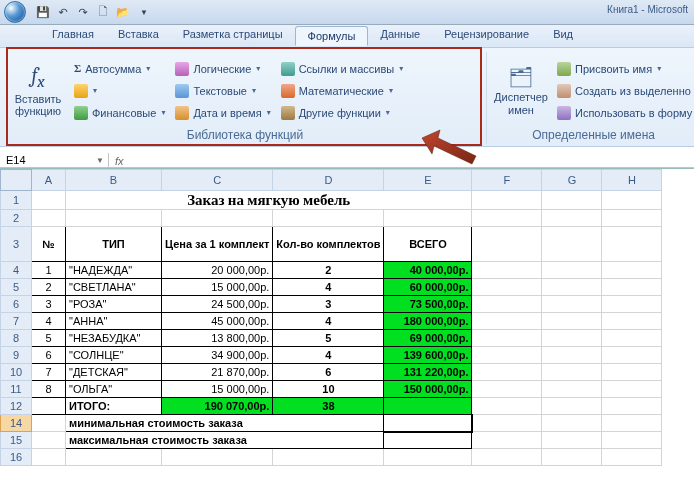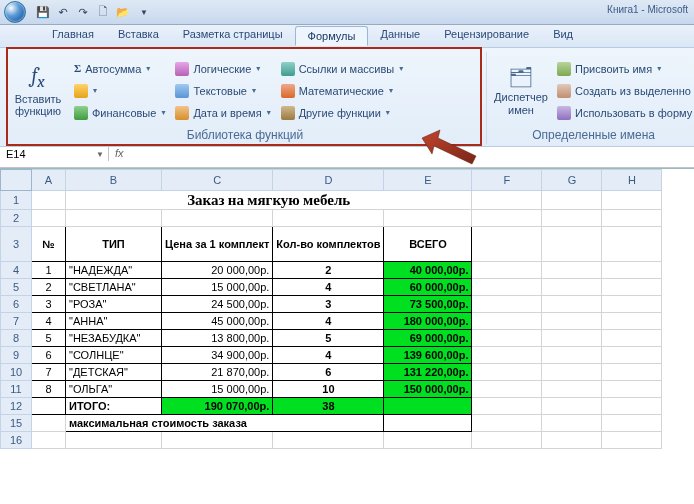--- a/index.html
+++ b/index.html
@@ -32,21 +32,21 @@
 .ic-txt{background:linear-gradient(#9fc9f0,#5a95d6)}
 .ic-dat{background:linear-gradient(#f0c38a,#d88f2a)}
 .ic-ref{background:linear-gradient(#8fd0c9,#3f9c8f)}
 .ic-math{background:linear-gradient(#f0a68a,#d86a2a)}
 .ic-more{background:linear-gradient(#d0b88f,#9c7a3f)}
 .ic-mgr{font-size:20px;color:#4a6b94}
 .ic-assign{background:linear-gradient(#b8d49c,#7ea84f)}
 .ic-usef{background:linear-gradient(#c8b8e0,#8f6fc0)}
 .ic-sel{background:linear-gradient(#e0c8b8,#c08f6f)}
 
-.fbar{display:flex;align-items:flex-start;border-bottom:1px solid #c4c4c4;background:#fff;height:20px}
+.fbar{display:flex;align-items:flex-end;border-bottom:1px solid #c4c4c4;background:#fff;height:20px}
 .namebox{width:100px;border-right:1px solid #c4c4c4;display:flex;align-items:center;padding:0 4px}
 .namebox input{border:0;width:70px;font:inherit;outline:none}
 .namebox .dd2{font-size:8px;color:#666;margin-left:auto}
 .fxlbl{padding:0 6px;color:#666;font-style:italic}
 .fin{flex:1;border:0;font:inherit;outline:none}
 
 .arrow{position:absolute;left:420px;top:128px;z-index:10;pointer-events:none}
 
 .sheet{position:relative;border-top:1px solid #9bb;letter-spacing:0}
 .sheet table{border-collapse:collapse;table-layout:fixed}
@@ -355,20 +355,29 @@
   <td class="bcell"></td>
   <td class="bcell bold">ИТОГО:</td>
   <td class="bcell green rgt bold">190 070,00р.</td>
   <td class="bcell green ctr bold">38</td>
   <td class="bcell green"></td>
   <td class="cell"></td>
           <td class="cell"></td>
           <td class="cell"></td>
         </tr>
 <tr>
+          <th class="rowh sel">14</th>
+          <td class="cell"></td>
+  <td class="bcell bold" colspan="3">минимальная стоимость заказа</td>
+  <td class="bcell selcell"></td>
+  <td class="cell"></td>
+          <td class="cell"></td>
+          <td class="cell"></td>
+        </tr>
+<tr>
           <th class="rowh">15</th>
           <td class="cell"></td>
   <td class="bcell bold" colspan="3">максимальная стоимость заказа</td>
   <td class="bcell"></td>
   <td class="cell"></td>
           <td class="cell"></td>
           <td class="cell"></td>
         </tr>
 <tr>
           <th class="rowh">16</th>

